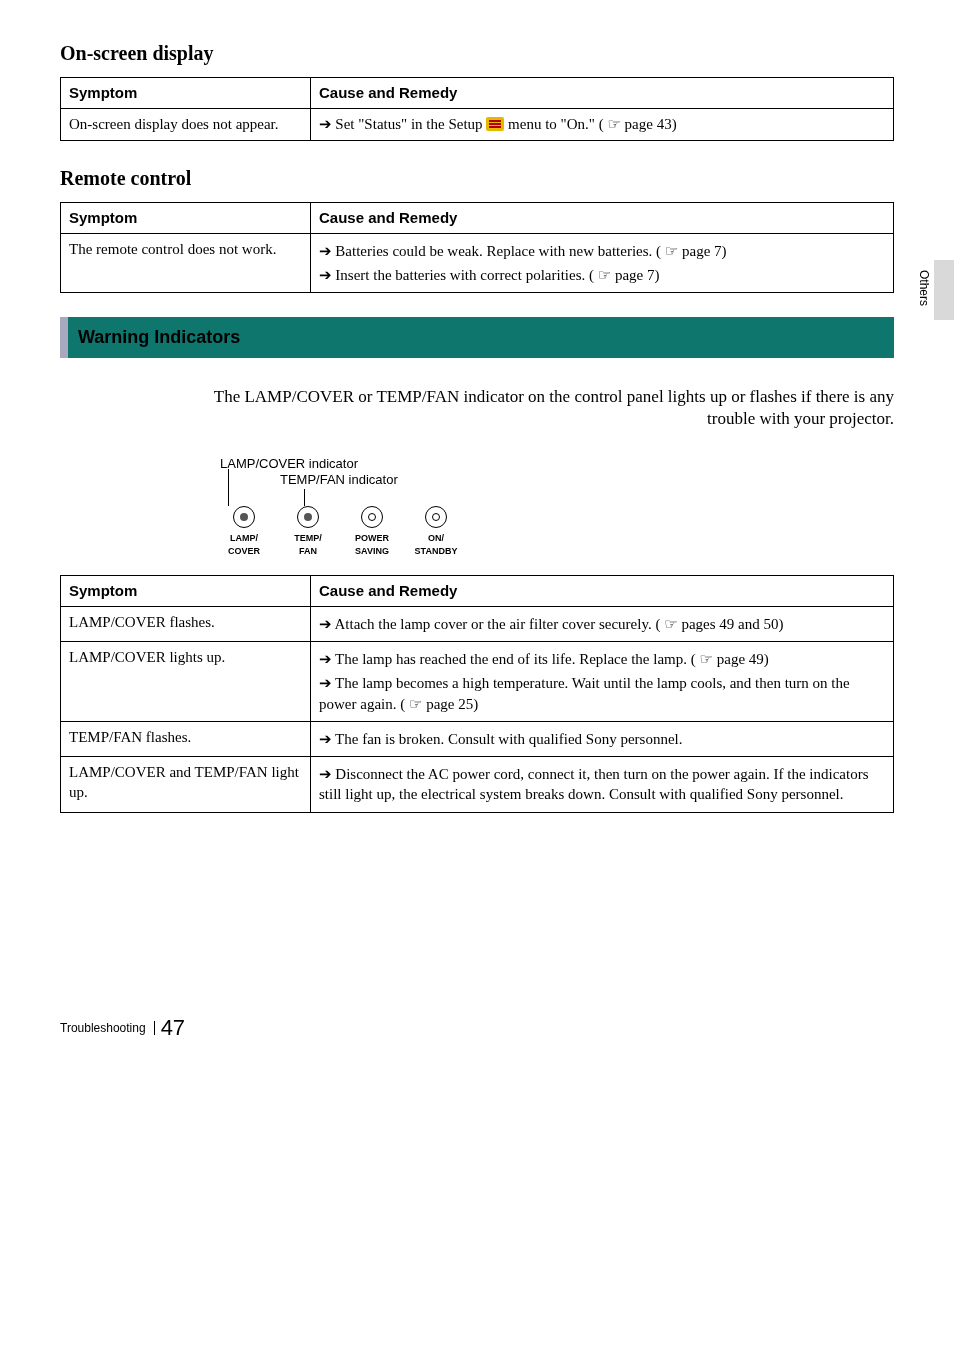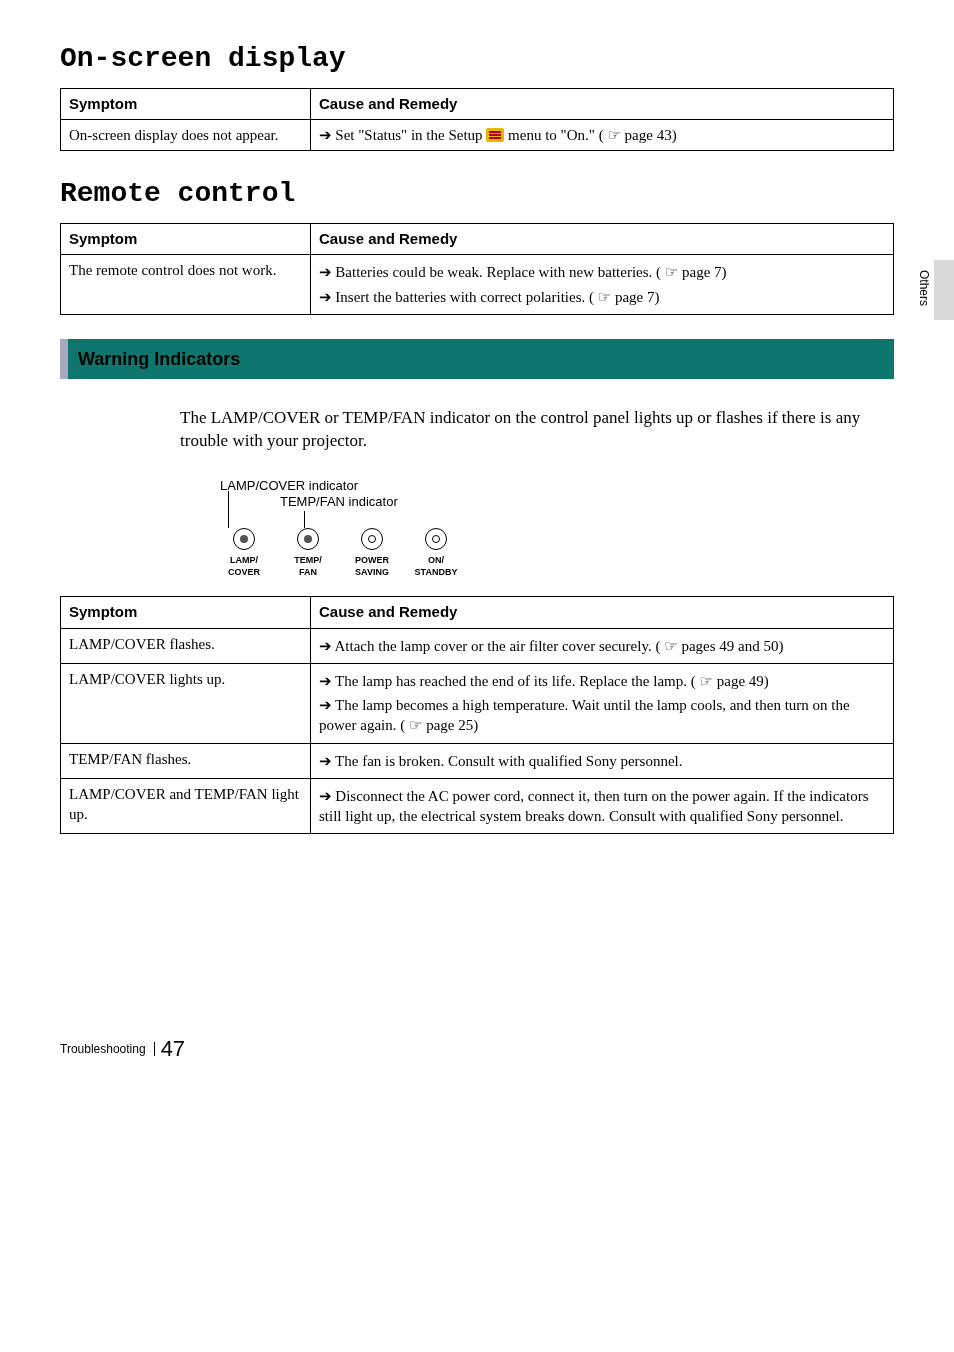--- a/index.html
+++ b/index.html
@@ -6,23 +6,23 @@
   body {
     font-family: "Times New Roman", serif;
     margin: 0;
     padding: 40px 60px;
     width: 954px;
     color: #000;
     font-size: 15px;
     line-height: 1.35;
   }
   h2.section {
-    font-family: Liberation Mono, monospace;
-    font-weight: bold;
-    font-size: 28px;
+    font-family: Liberation Serif, serif;
+    font-weight: bold;
+    font-size: 20px;
     margin: 0 0 10px 0;
   }
   table.sym {
     border-collapse: collapse;
     width: 100%;
     margin-bottom: 24px;
   }
   table.sym th, table.sym td {
     border: 1px solid #000;
     vertical-align: top;
@@ -43,20 +43,21 @@
     padding: 8px 10px;
     font-family: Arial, Helvetica, sans-serif;
     font-weight: bold;
     font-size: 18px;
     margin: 12px 0 28px 0;
   }
   .bodytext {
     margin-left: 120px;
     font-size: 17px;
     margin-bottom: 20px;
+    text-align: right;
   }
   .indicator-block {
     margin-left: 160px;
     margin-bottom: 18px;
     font-family: Arial, Helvetica, sans-serif;
     font-size: 14px;
   }
   .ind-icons {
     display: flex;
     gap: 16px;

